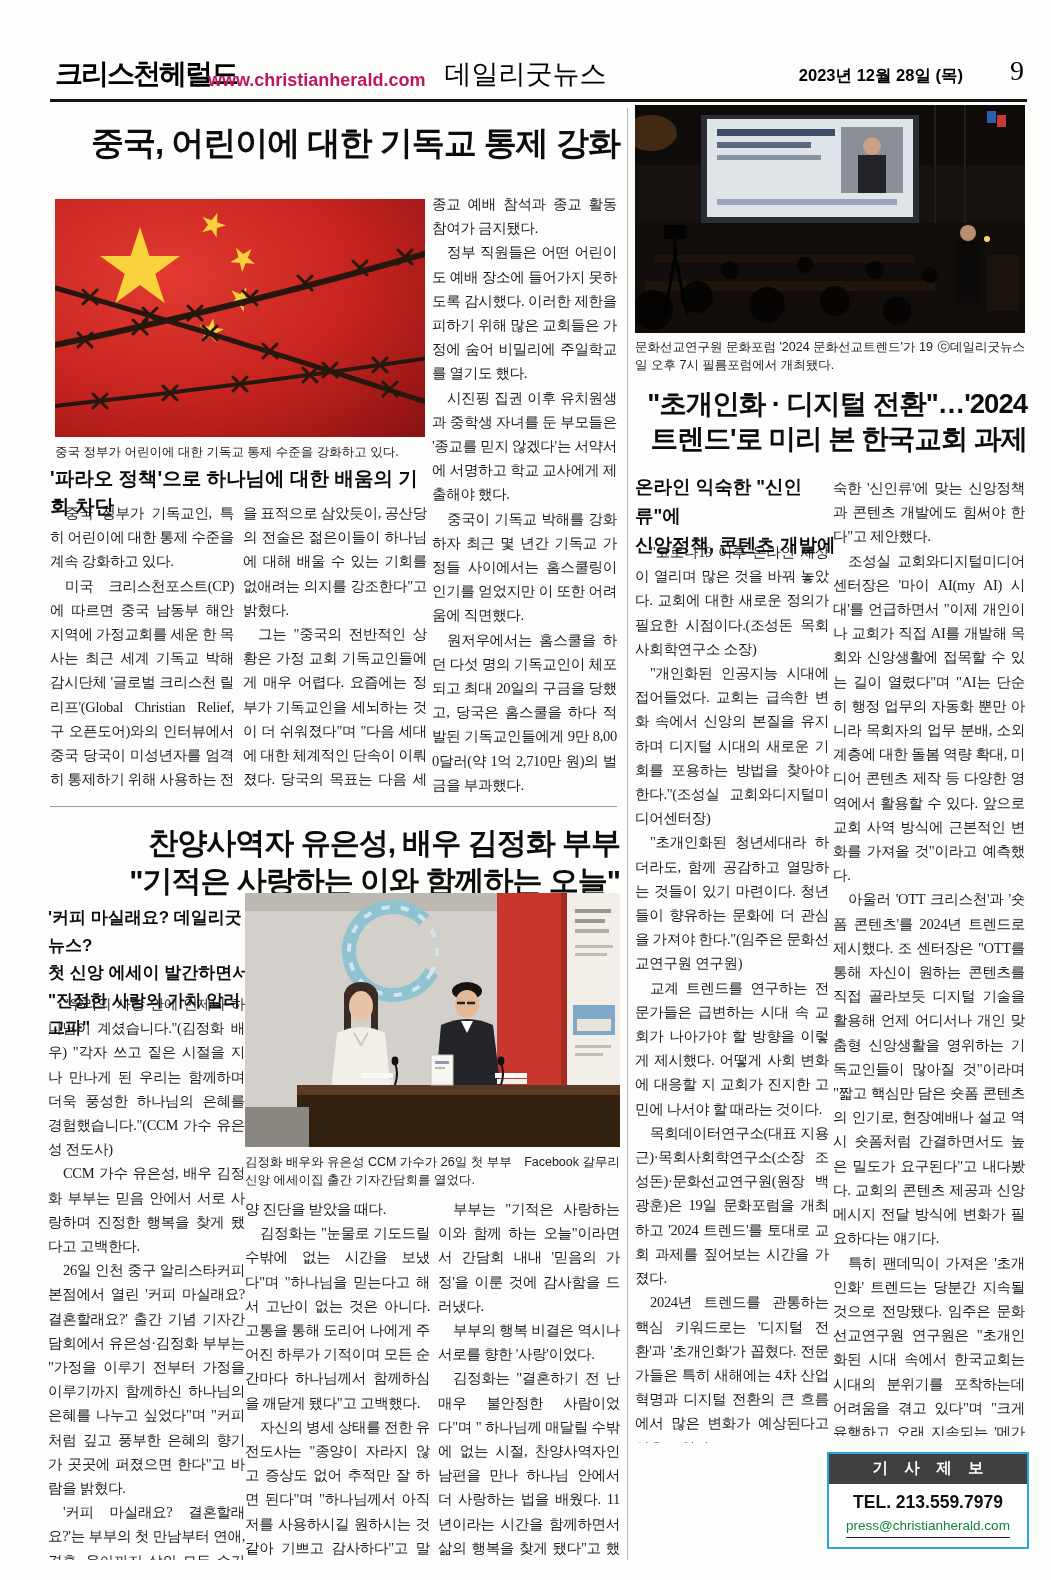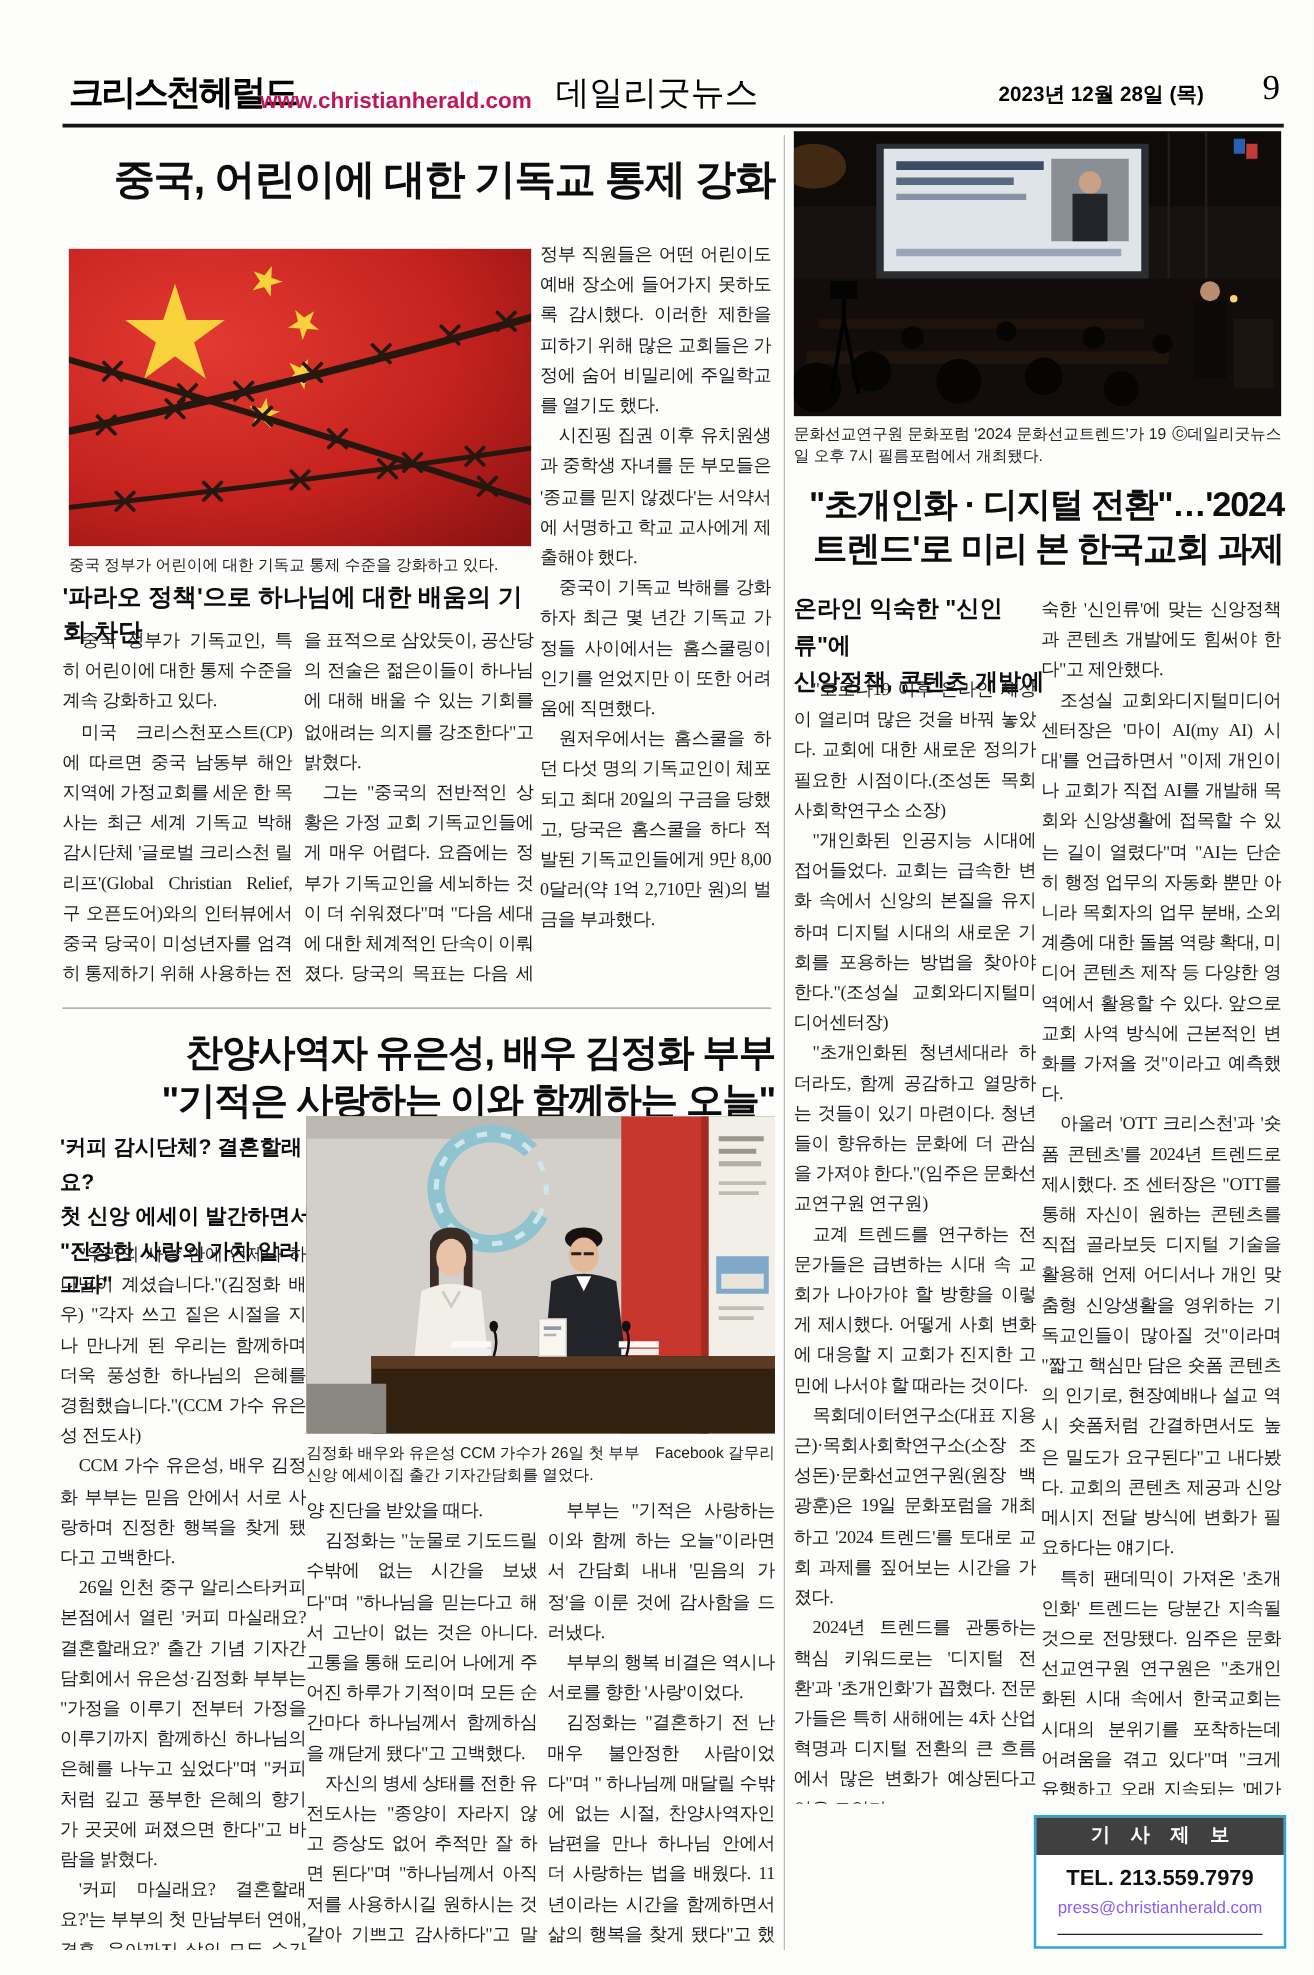--- a/index.html
+++ b/index.html
@@ -53,22 +53,22 @@
   .a3-headline{left:633px;top:386px;width:394px;font-size:27.5px;line-height:35px;}
   .a3-subhead{left:635px;top:472px;width:202px;font-size:18.5px;line-height:29px;}
   .a3-col1{left:635px;top:540px;width:194px;height:903px;}
   .a3-col2{left:833px;top:476px;width:192px;height:960px;}
   
   .tipbox{position:absolute;left:827px;top:1452px;width:198px;border:2px solid #2aa6dd;background:#fff;}
   .tipbox-title{background:#404040;color:#fff;text-align:center;font-family:"Liberation Sans",sans-serif;
                 font-weight:700;font-size:15.5px;letter-spacing:6px;padding:4px 0 5px 6px;}
   .tipbox-body{padding:8px 4px 9px 4px;text-align:center;}
   .tipbox-tel{font-family:"Liberation Sans",sans-serif;font-weight:700;font-size:17.5px;color:#111;}
-  .tipbox-email{font-family:"Liberation Sans",sans-serif;font-size:13.5px;color:#8b5cf6;margin-top:5px;
-                display:inline-block;border-bottom:1px solid #222;padding-bottom:14px;}
+  .tipbox-email{font-family:"Liberation Sans",sans-serif;font-size:13.5px;color:#15803d;margin-top:5px;
+                display:inline-block;border-bottom:1px solid #222;padding-bottom:4px;}
 </style>
 </head>
 <body>
 
 <div class="page">
 
   <div class="hdr-logo">크리스천헤럴드</div>
   <div class="hdr-site">www.christianherald.com</div>
   <div class="hdr-section">데일리굿뉴스</div>
   <div class="hdr-date">2023년 12월 28일 (목)</div>
@@ -110,35 +110,36 @@
   <div class="subhead a1-subhead">'파라오 정책'으로 하나님에 대한 배움의 기회 차단</div>
   <div class="col a1-col1">
       <p class="para">중국 정부가 기독교인, 특히 어린이에 대한 통제 수준을 계속 강화하고 있다.</p>
       <p class="para">미국 크리스천포스트(CP)에 따르면 중국 남동부 해안 지역에 가정교회를 세운 한 목사는 최근 세계 기독교 박해 감시단체 '글로벌 크리스천 릴리프'(Global Christian Relief, 구 오픈도어)와의 인터뷰에서 중국 당국이 미성년자를 엄격히 통제하기 위해 사용하는 전략을 공유했다.</p>
     </div>
   <div class="col a1-col2" data-cont="true">
       <p class="para">을 표적으로 삼았듯이, 공산당의 전술은 젊은이들이 하나님에 대해 배울 수 있는 기회를 없애려는 의지를 강조한다"고 밝혔다.</p>
       <p class="para">그는 "중국의 전반적인 상황은 가정 교회 기독교인들에게 매우 어렵다. 요즘에는 정부가 기독교인을 세뇌하는 것이 더 쉬워졌다"며 "다음 세대에 대한 체계적인 단속이 이뤄졌다. 당국의 목표는 다음 세대의 성장을 줄여 미래의 기독교인 수가 줄어들게 하는 것"이라고 우려했다.</p>
     </div>
   <div class="col a1-col3" data-cont="true">
+      <p class="para">종교 예배 참석과 종교 활동 참여가 금지됐다.</p>
       <p class="para">정부 직원들은 어떤 어린이도 예배 장소에 들어가지 못하도록 감시했다. 이러한 제한을 피하기 위해 많은 교회들은 가정에 숨어 비밀리에 주일학교를 열기도 했다.</p>
       <p class="para">시진핑 집권 이후 유치원생과 중학생 자녀를 둔 부모들은 '종교를 믿지 않겠다'는 서약서에 서명하고 학교 교사에게 제출해야 했다.</p>
       <p class="para">중국이 기독교 박해를 강화하자 최근 몇 년간 기독교 가정들 사이에서는 홈스쿨링이 인기를 얻었지만 이 또한 어려움에 직면했다.</p>
       <p class="para">원저우에서는 홈스쿨을 하던 다섯 명의 기독교인이 체포되고 최대 20일의 구금을 당했고, 당국은 홈스쿨을 하다 적발된 기독교인들에게 9만 8,000달러(약 1억 2,710만 원)의 벌금을 부과했다.</p>
     </div>
 
   <div class="hrule div1"></div>
 
   <div class="headline a2-headline">
     <div>찬양사역자 유은성, 배우 김정화 부부</div>
     <div>"기적은 사랑하는 이와 함께하는 오늘"</div>
   </div>
 
   <div class="subhead a2-subhead">
-    <div>'커피 감시단체? 결혼할래요?</div>
+    <div>'커피 마실래요? 데일리굿뉴스?</div>
     <div>첫 신앙 에세이 발간하면서</div>
     <div>"진정한 사랑의 가치 알리고파"</div>
   </div>
   <div class="col a2-col1">
       <p class="para">"우리의 사랑 안에 언제나 하나님이 계셨습니다."(김정화 배우) "각자 쓰고 짙은 시절을 지나 만나게 된 우리는 함께하며 더욱 풍성한 하나님의 은혜를 경험했습니다."(CCM 가수 유은성 전도사)</p>
       <p class="para">CCM 가수 유은성, 배우 김정화 부부는 믿음 안에서 서로 사랑하며 진정한 행복을 찾게 됐다고 고백한다.</p>
       <p class="para">26일 인천 중구 알리스타커피 본점에서 열린 '커피 마실래요? 결혼할래요?' 출간 기념 기자간담회에서 유은성·김정화 부부는 "가정을 이루기 전부터 가정을 이루기까지 함께하신 하나님의 은혜를 나누고 싶었다"며 "커피처럼 깊고 풍부한 은혜의 향기가 곳곳에 퍼졌으면 한다"고 바람을 밝혔다.</p>
       <p class="para">'커피 마실래요? 결혼할래요?'는 부부의 첫 만남부터 연애, 결혼, 육아까지 삶의 모든 순간을 기록한 신앙 에세이집이다.</p>
     </div>
 

